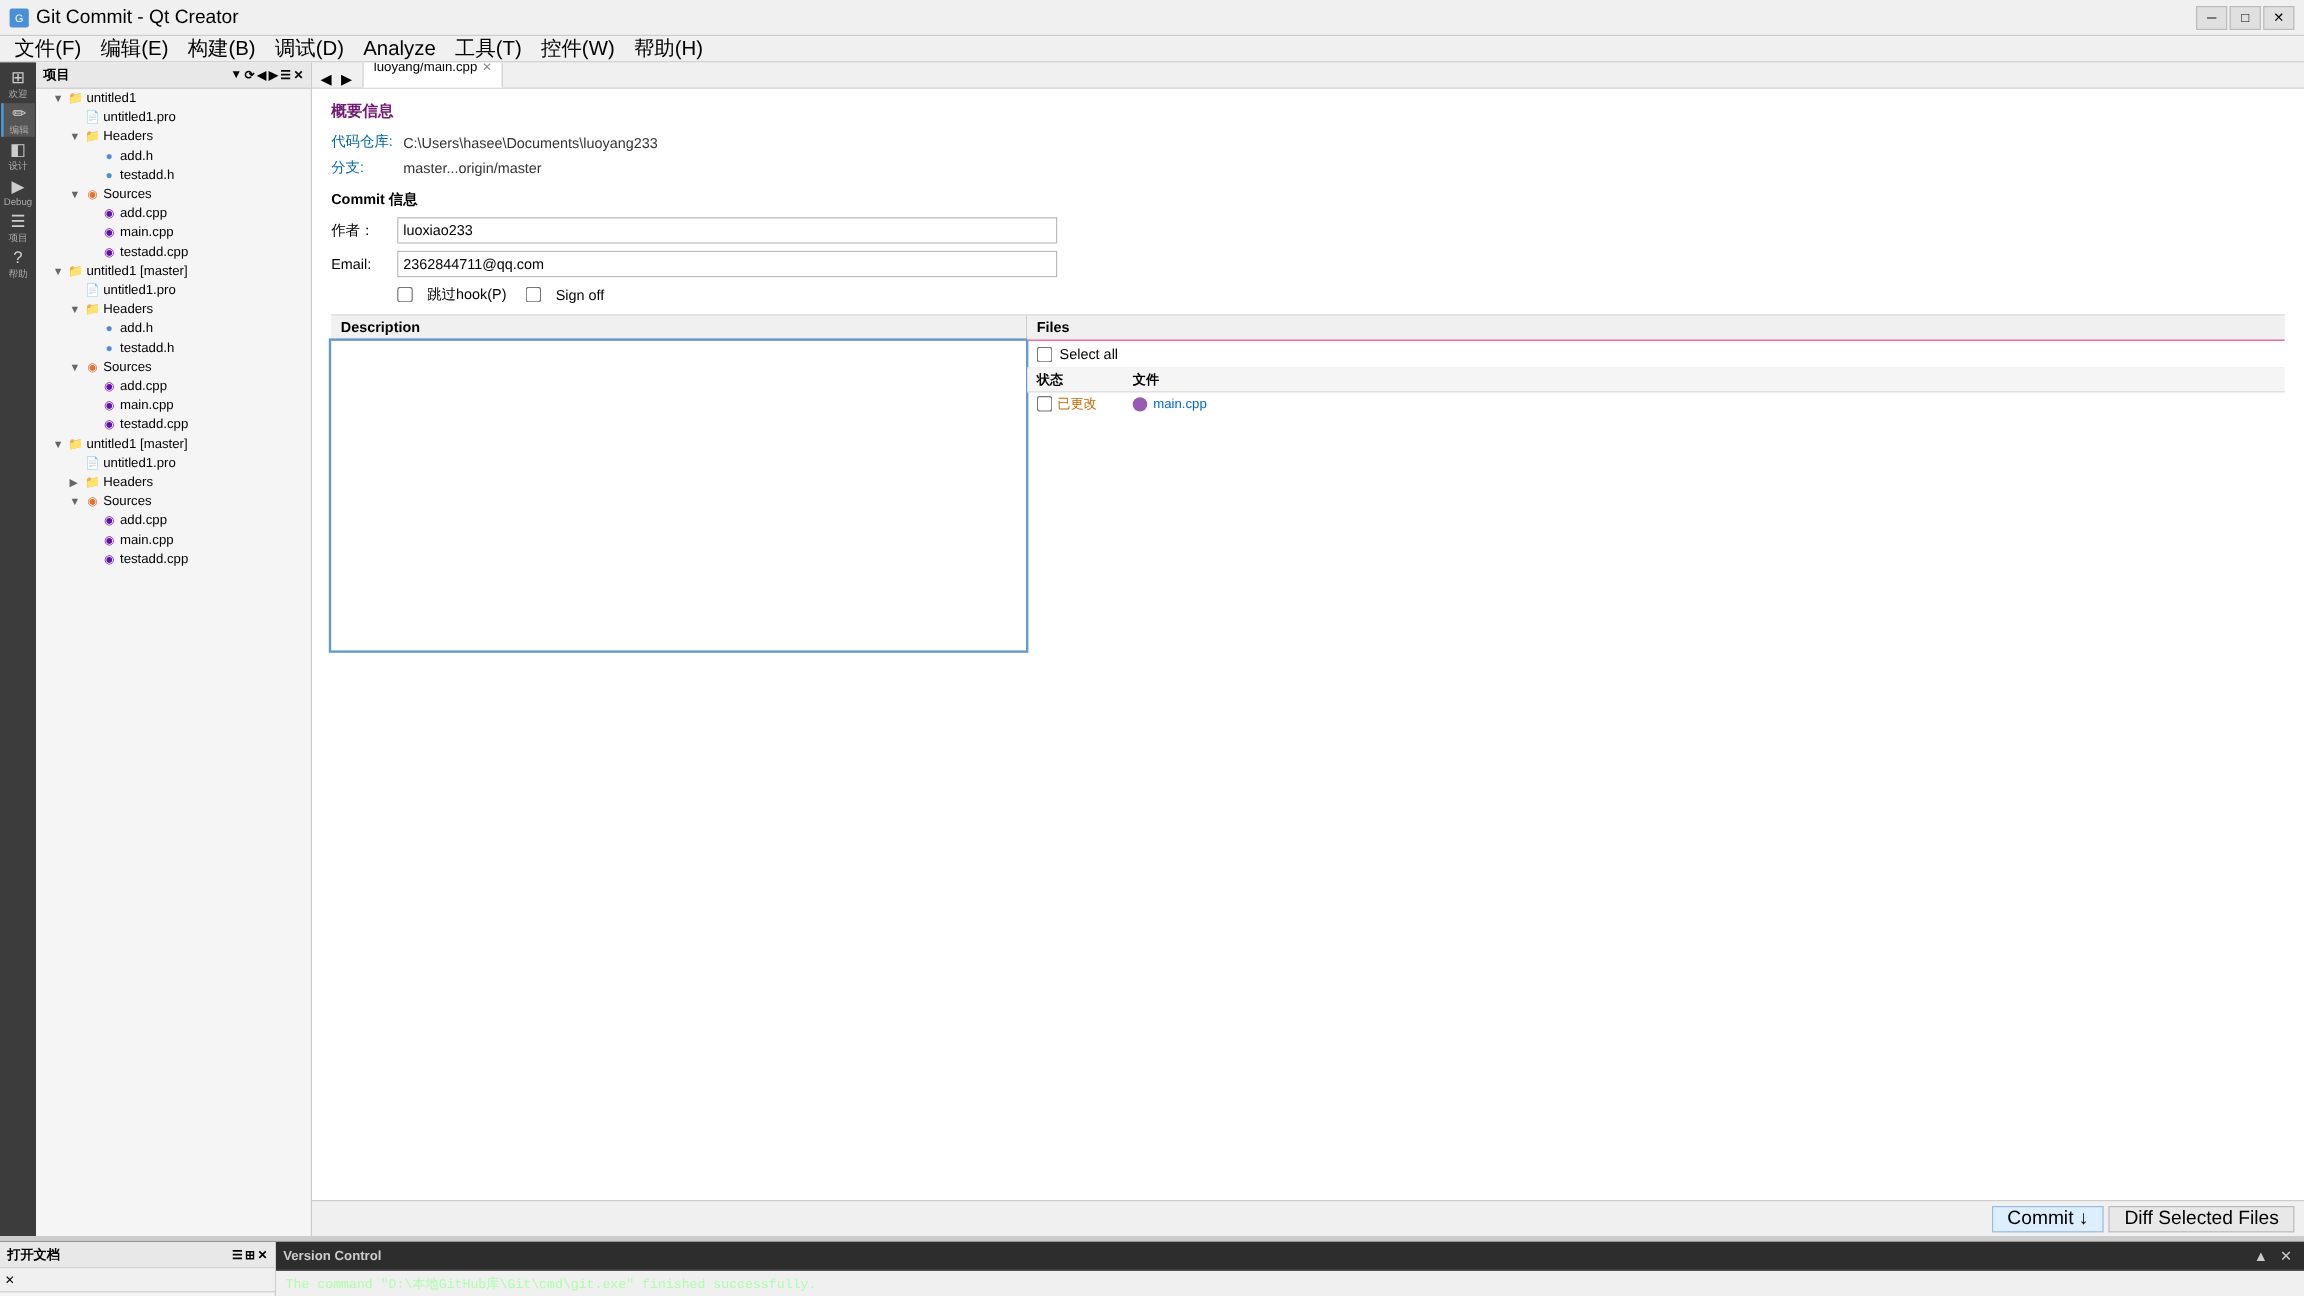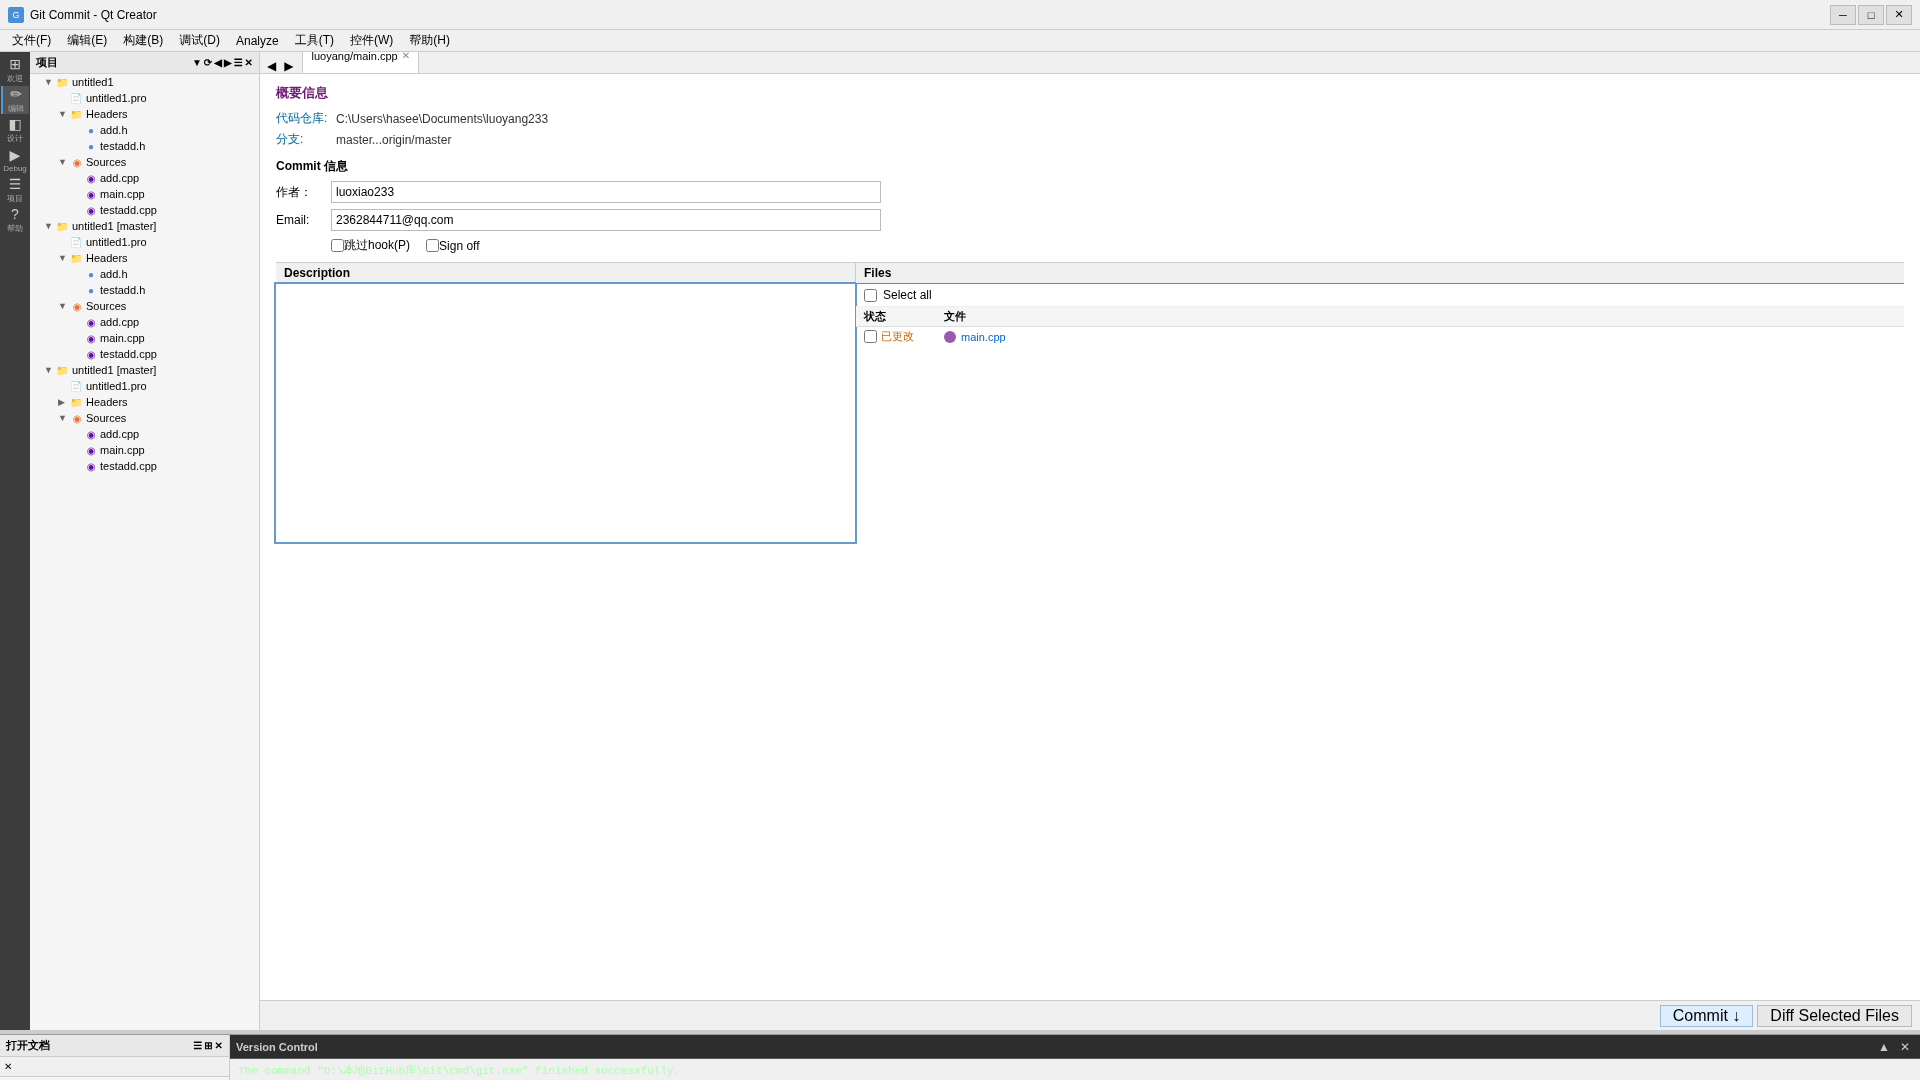--- a/index.html
+++ b/index.html
@@ -2,27 +2,27 @@
 <html><head>
   <meta charset="utf-8">
   <style>
     * { box-sizing: border-box; margin: 0; padding: 0; }
     body { font-family: "Microsoft YaHei", "SimHei", Arial, sans-serif; font-size: 12px; background: #f0f0f0; color: #000; overflow: hidden; width: 1920px; height: 1080px; }
 
     
     .title-bar { background: #f0f0f0; height: 30px; display: flex; align-items: center; padding: 0 8px; border-bottom: 1px solid #ccc; justify-content: space-between; }
     .title-bar-left { display: flex; align-items: center; gap: 6px; font-size: 12px; }
     .title-bar-icon { width: 16px; height: 16px; background: #4a90d9; border-radius: 2px; display: inline-flex; align-items: center; justify-content: center; color: white; font-size: 9px; }
-    .title-bar-text { font-size: 12px; }
+    .title-bar-text { font-size: 16px; }
     .title-bar-controls { display: flex; gap: 2px; }
     .title-btn { width: 26px; height: 20px; background: #e0e0e0; border: 1px solid #bbb; cursor: pointer; display: flex; align-items: center; justify-content: center; font-size: 11px; }
 
     
     .menu-bar { background: #f0f0f0; height: 22px; display: flex; align-items: center; padding: 0 4px; border-bottom: 1px solid #ccc; }
-    .menu-item { padding: 2px 8px; font-size: 12px; cursor: pointer; }
+    .menu-item { padding: 2px 8px; font-size: 17px; cursor: pointer; }
 
     
     .main-layout { display: flex; height: calc(1080px - 30px - 22px - 28px - 22px); }
 
     
     .icon-sidebar { width: 30px; background: #3c3c3c; display: flex; flex-direction: column; align-items: center; padding-top: 4px; gap: 2px; }
     .icon-btn { width: 28px; height: 28px; display: flex; flex-direction: column; align-items: center; justify-content: center; cursor: pointer; color: #ccc; font-size: 8px; gap: 1px; }
     .icon-btn .ico { font-size: 14px; }
     .icon-btn .lbl { font-size: 8px; color: #aaa; }
     .icon-btn.active { background: #555; border-left: 2px solid #4a9ede; }
@@ -55,21 +55,21 @@
     .commit-panel { flex: 1; background: white; overflow-y: auto; padding: 10px 16px; }
     .section-title { font-size: 13px; font-weight: bold; margin-bottom: 8px; color: #701a75; }
     .info-row { display: flex; align-items: center; margin-bottom: 4px; font-size: 12px; }
     .info-label { width: 60px; color: #0369a1; }
     .info-value { color: #333; }
     .commit-info-section { margin-top: 10px; margin-bottom: 8px; }
     .form-row { display: flex; align-items: center; margin-bottom: 6px; }
     .form-label { width: 55px; font-size: 12px; }
     .form-input { flex: 1; max-width: 550px; height: 22px; border: 1px solid #bbb; font-size: 12px; padding: 0 4px; }
     .checkbox-row { display: flex; gap: 16px; margin-bottom: 8px; margin-left: 55px; font-size: 12px; align-items: center; }
-    .checkbox-row label { display: flex; align-items: center; gap: 0; cursor: pointer; }
+    .checkbox-row label { display: flex; align-items: center; gap: 12px; cursor: pointer; }
 
     
     .two-panel { display: flex; border-top: 1px solid #ccc; min-height: 280px; }
     .desc-panel { flex: 0 0 580px; display: flex; flex-direction: column; border-right: 1px solid #ccc; }
     .desc-header { background: #f0f0f0; padding: 3px 8px; font-size: 12px; font-weight: bold; border-bottom: 1px solid #ccc; }
     .desc-textarea { flex: 1; border: none; resize: none; font-size: 12px; padding: 4px; outline: 2px solid #6699cc; }
     .files-panel { flex: 1; display: flex; flex-direction: column; }
     .files-header { background: #f0f0f0; padding: 3px 8px; font-size: 12px; font-weight: bold; border-bottom: 1px solid #ec4899; }
     .files-toolbar { padding: 4px 8px; border-bottom: 1px solid #eee; display: flex; align-items: center; gap: 6px; font-size: 12px; }
     .files-table { flex: 1; }

